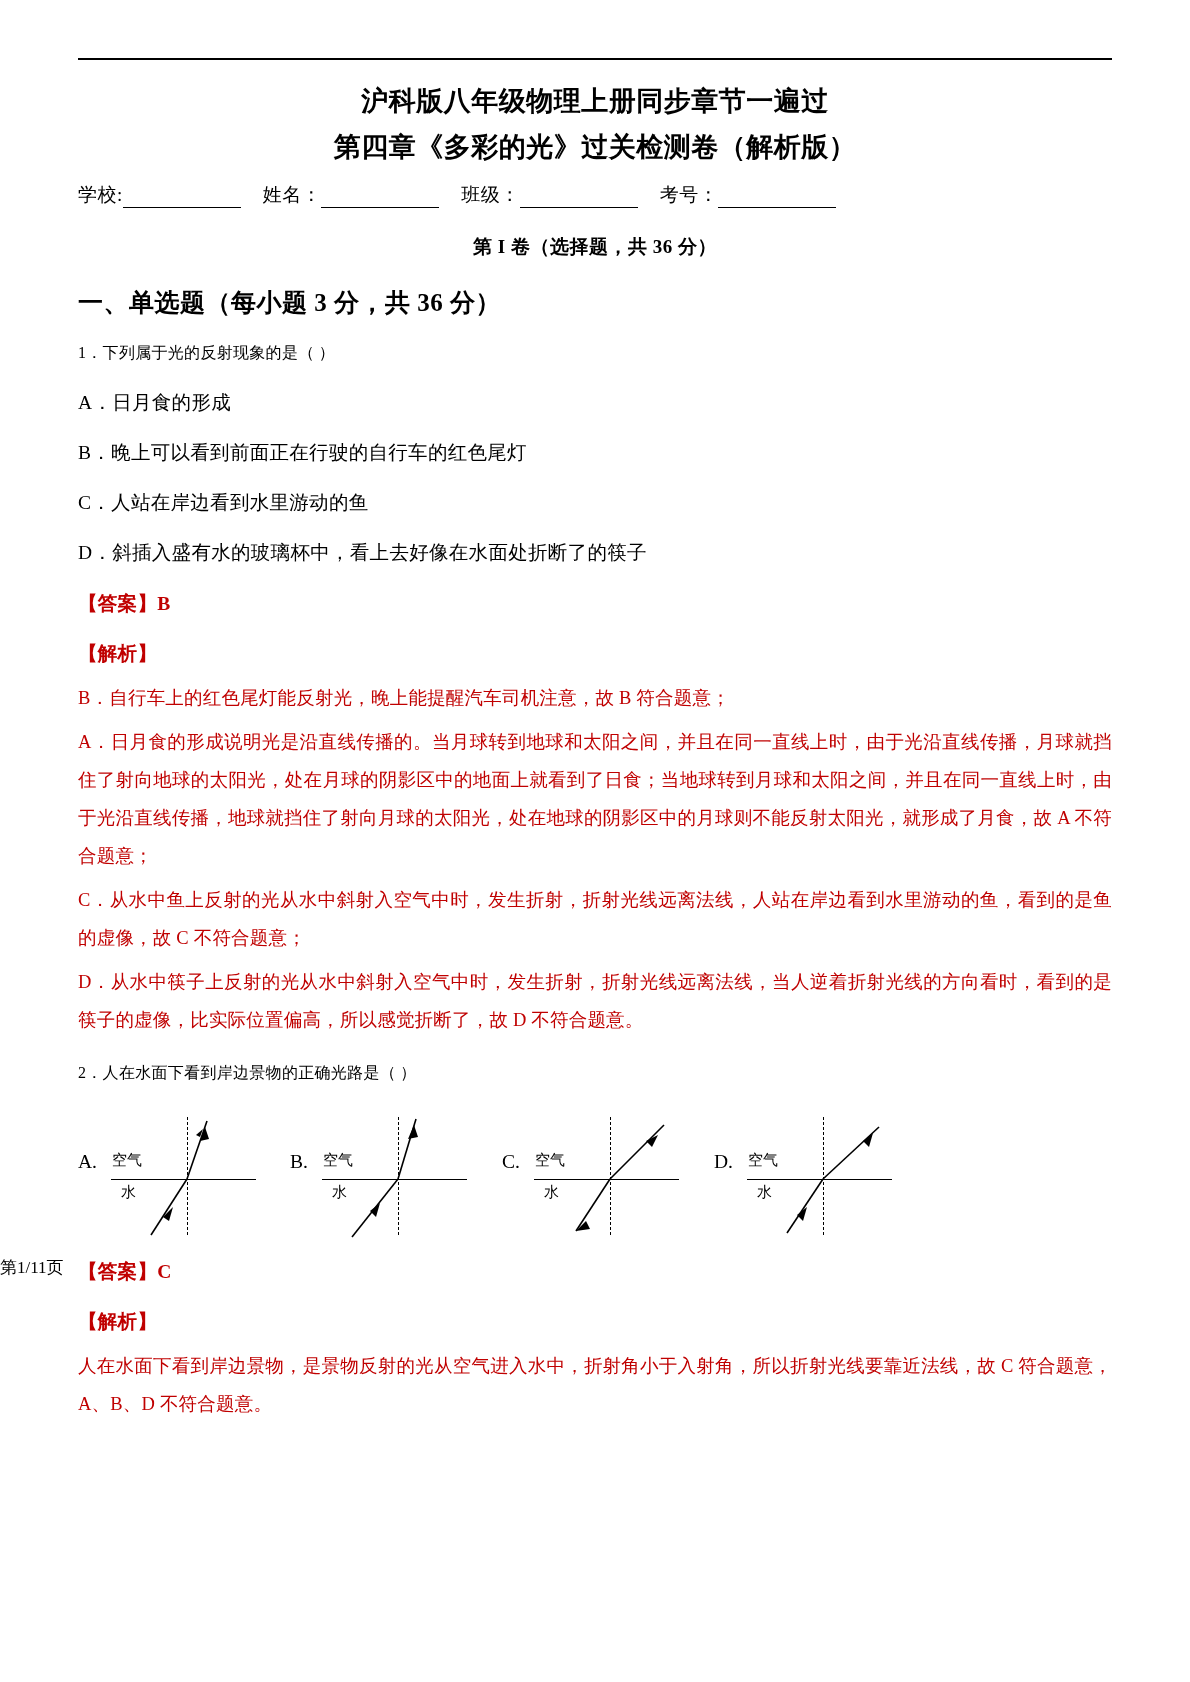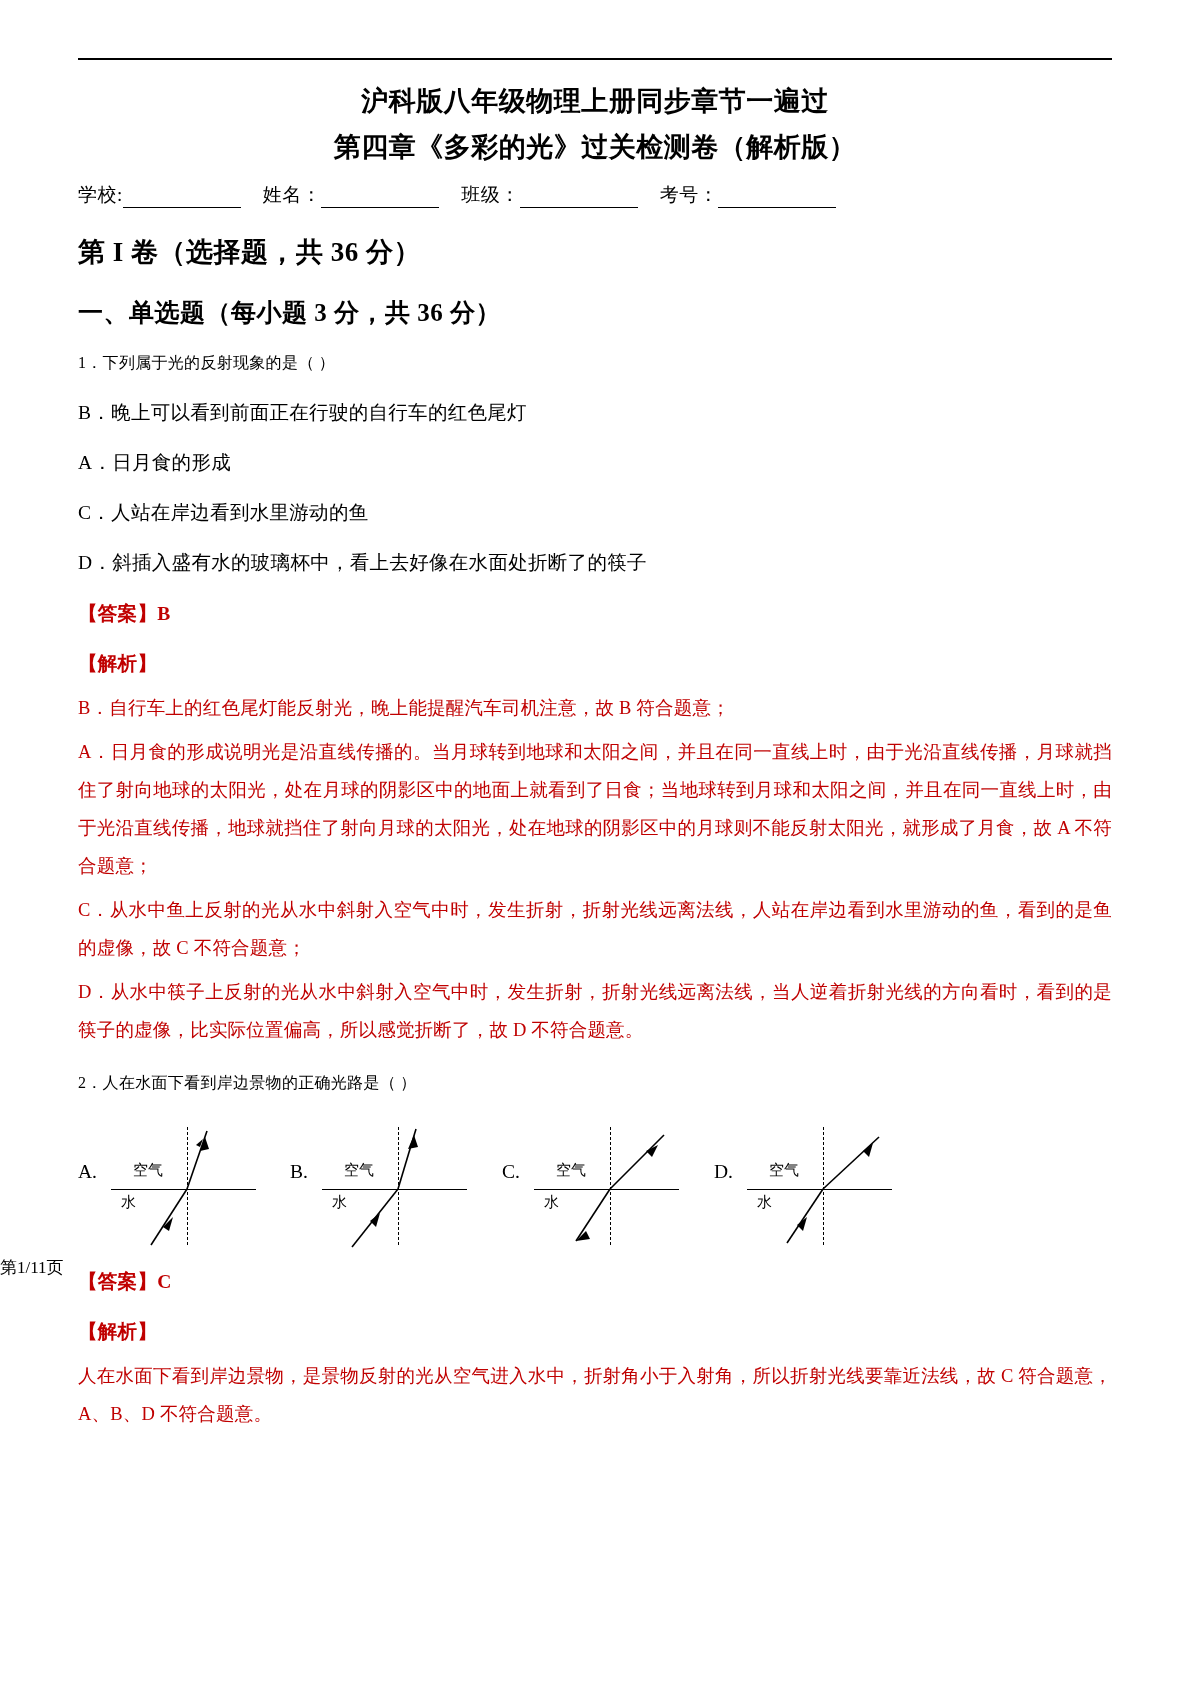--- a/index.html
+++ b/index.html
@@ -49,22 +49,23 @@
     border-bottom: 1px solid #000;
     width: 118px;
     height: 19px;
     vertical-align: bottom;
   }
   .fields .gap {
     display: inline-block;
     width: 22px;
   }
   .section-head {
-    font-weight: bold;
-    font-size: 27px;
+    text-align: center;
+    font-weight: bold;
+    font-size: 19px;
     margin-top: 26px;
     letter-spacing: 0.5px;
   }
   .sub-head {
     font-weight: bold;
     font-size: 25px;
     margin-top: 26px;
     letter-spacing: 0.5px;
   }
   p.q {
@@ -126,21 +127,21 @@
   .fig-box .vdash {
     position: absolute;
     left: 86px;
     top: 6px;
     height: 118px;
     border-left: 1.6px dashed #000;
   }
   .fig-box .lbl-air {
     position: absolute;
     font-size: 15px;
-    left: 32px;
+    left: 11px;
     top: 42px;
     line-height: 14px;
   }
   .fig-box .lbl-water {
     position: absolute;
     font-size: 15px;
     left: 20px;
     top: 74px;
     line-height: 14px;
   }
@@ -171,22 +172,22 @@
 
     <div class="fields">
       <span>学校:</span><span class="blank"></span><span class="gap"></span><span>姓名：</span><span class="blank"></span><span class="gap"></span><span>班级：</span><span class="blank"></span><span class="gap"></span><span>考号：</span><span class="blank"></span>
     </div>
 
     <div class="section-head">第 I 卷（选择题，共 36 分）</div>
 
     <div class="sub-head">一、单选题（每小题 3 分，共 36 分）</div>
 
     <p class="q">1．下列属于光的反射现象的是（    ）</p>
+    <p class="opt">A．日月食的形成</p>
     <p class="opt">B．晚上可以看到前面正在行驶的自行车的红色尾灯</p>
-    <p class="opt">A．日月食的形成</p>
     <p class="opt">C．人站在岸边看到水里游动的鱼</p>
     <p class="opt">D．斜插入盛有水的玻璃杯中，看上去好像在水面处折断了的筷子</p>
     <p class="ans">【答案】B</p>
     <p class="ans">【解析】</p>
     <p class="exp">B．自行车上的红色尾灯能反射光，晚上能提醒汽车司机注意，故 B 符合题意；</p>
     <p class="exp">A．日月食的形成说明光是沿直线传播的。当月球转到地球和太阳之间，并且在同一直线上时，由于光沿直线传播，月球就挡住了射向地球的太阳光，处在月球的阴影区中的地面上就看到了日食；当地球转到月球和太阳之间，并且在同一直线上时，由于光沿直线传播，地球就挡住了射向月球的太阳光，处在地球的阴影区中的月球则不能反射太阳光，就形成了月食，故 A 不符合题意；</p>
     <p class="exp">C．从水中鱼上反射的光从水中斜射入空气中时，发生折射，折射光线远离法线，人站在岸边看到水里游动的鱼，看到的是鱼的虚像，故 C 不符合题意；</p>
     <p class="exp">D．从水中筷子上反射的光从水中斜射入空气中时，发生折射，折射光线远离法线，当人逆着折射光线的方向看时，看到的是筷子的虚像，比实际位置偏高，所以感觉折断了，故 D 不符合题意。</p>
 
     <p class="q">2．人在水面下看到岸边景物的正确光路是（        ）</p>

